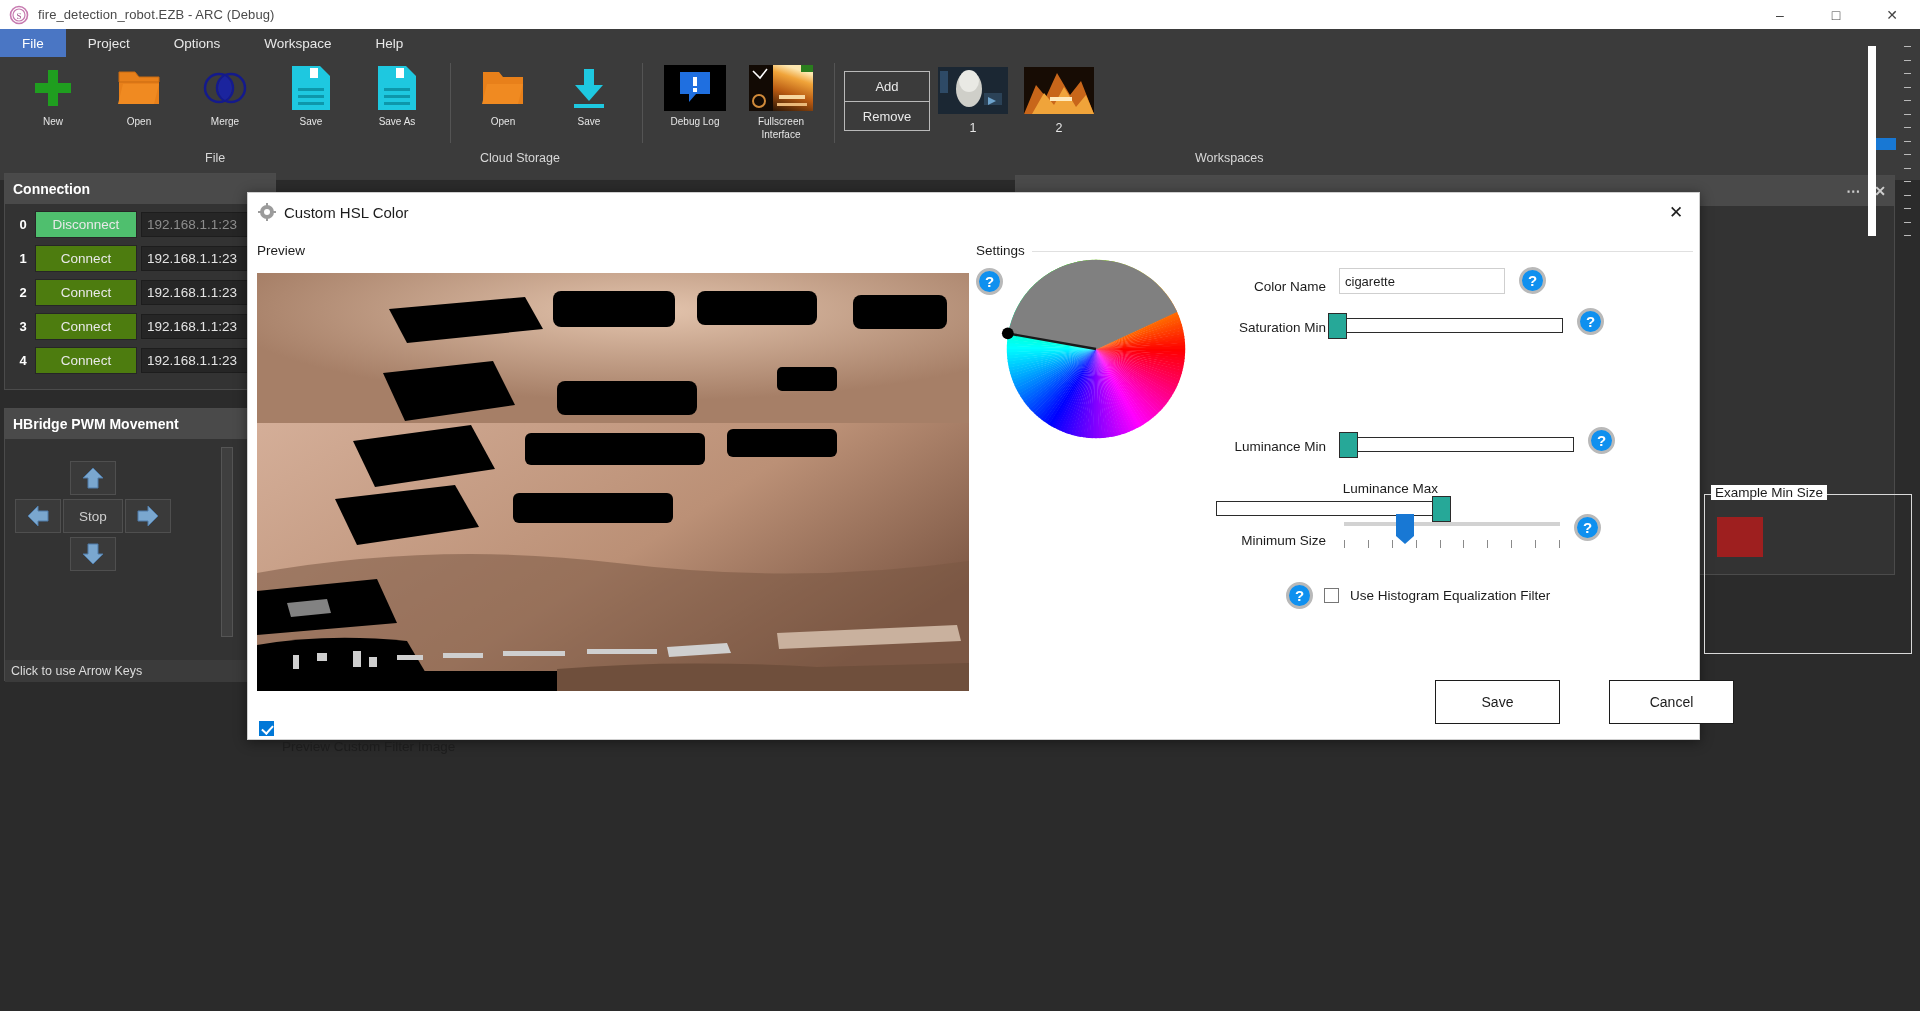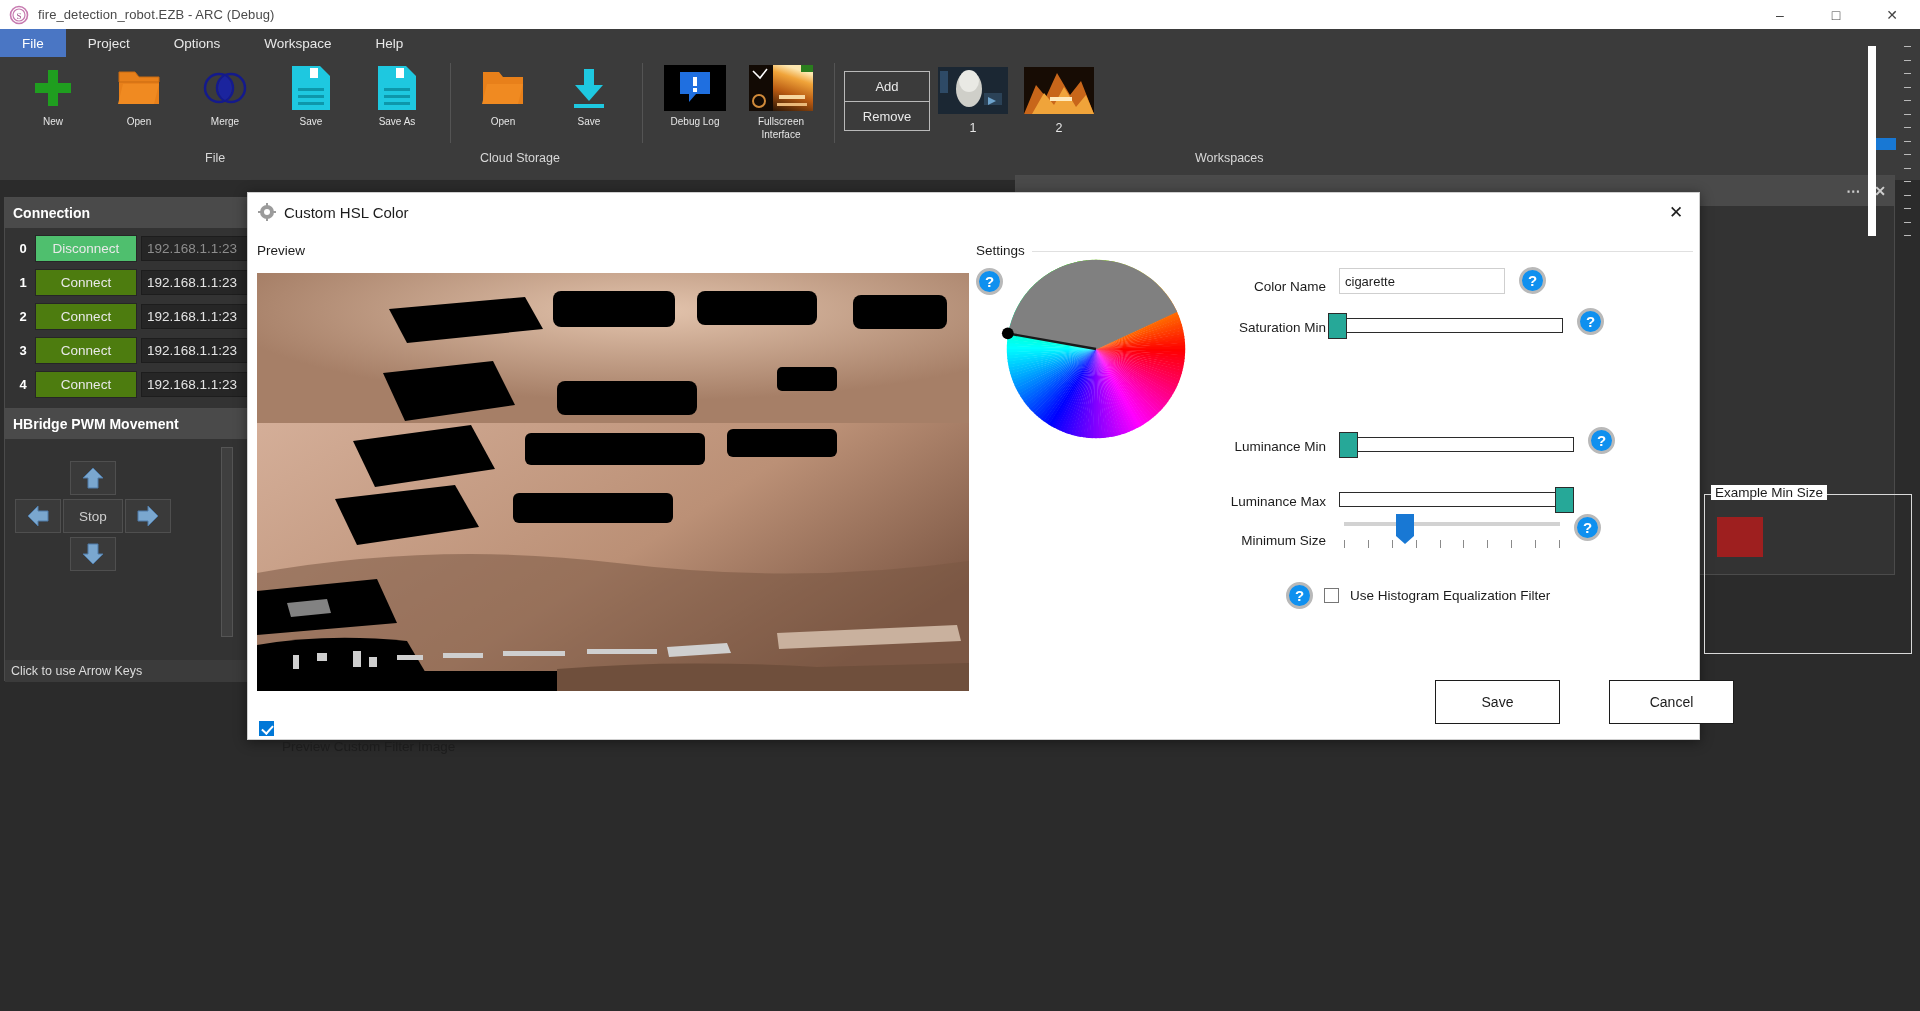--- a/index.html
+++ b/index.html
@@ -70,21 +70,21 @@
 
   
   .panel { position:absolute; background:#333333; border:1px solid #4b4b4b; }
   .panel-head {
     height:30px; background:#4a4a4a; display:flex; align-items:center;
     padding:0 8px; color:#ffffff; font-size:14px; font-weight:bold;
   }
   .panel-head .spacer { margin-left:auto; display:flex; gap:14px; color:#cfcfcf; font-size:14px; }
 
   
-  #connection { left:4px; top:197px; width:272px; height:217px; }
+  #connection { left:4px; top:173px; width:272px; height:217px; }
   .conn-body { padding:7px 6px 6px 6px; }
   .conn-row { display:flex; align-items:center; height:27px; margin-bottom:7px; }
   .conn-idx { width:24px; text-align:center; color:#ffffff; font-weight:bold; font-size:13px; }
   .conn-btn {
     width:102px; height:27px; display:flex; align-items:center; justify-content:center;
     font-size:13.5px; color:#e9e9e9; border:1px solid #262626;
   }
   .conn-btn.connect { background:#4d7c0f; }
   .conn-btn.disconnect { background:#4fbf6e; }
   .conn-ip {
@@ -852,21 +852,21 @@
 
         <div class="field-row" style="left:240px; top:176px;">
           <div class="field-label" style="width:110px; margin-right:13px;">Luminance Min</div>
           <div class="slider" style="width:235px;">
             <div class="track"></div>
             <div class="thumb" style="left:0%;"></div>
           </div>
           <div class="helpq" style="margin-left:14px;">?</div>
         </div>
 
-        <div class="field-row" style="left:240px; top:236px;">
+        <div class="field-row" style="left:240px; top:230px;flex-direction:column;">
           <div class="field-label" style="width:110px; margin-right:13px;">Luminance Max</div>
           <div class="slider" style="width:235px;">
             <div class="track"></div>
             <div class="thumb" style="left:92%;"></div>
           </div>
         </div>
 
         <div class="field-row" style="left:240px; top:263px;">
           <div class="field-label" style="width:110px; margin-right:18px;">Minimum Size</div>
           <div class="tslider" style="width:216px;">

